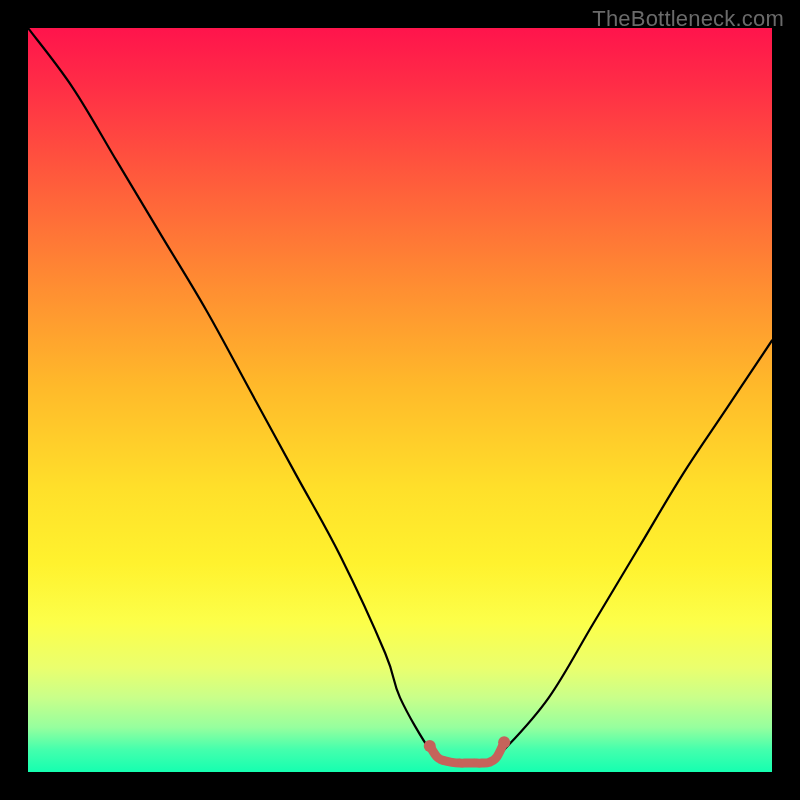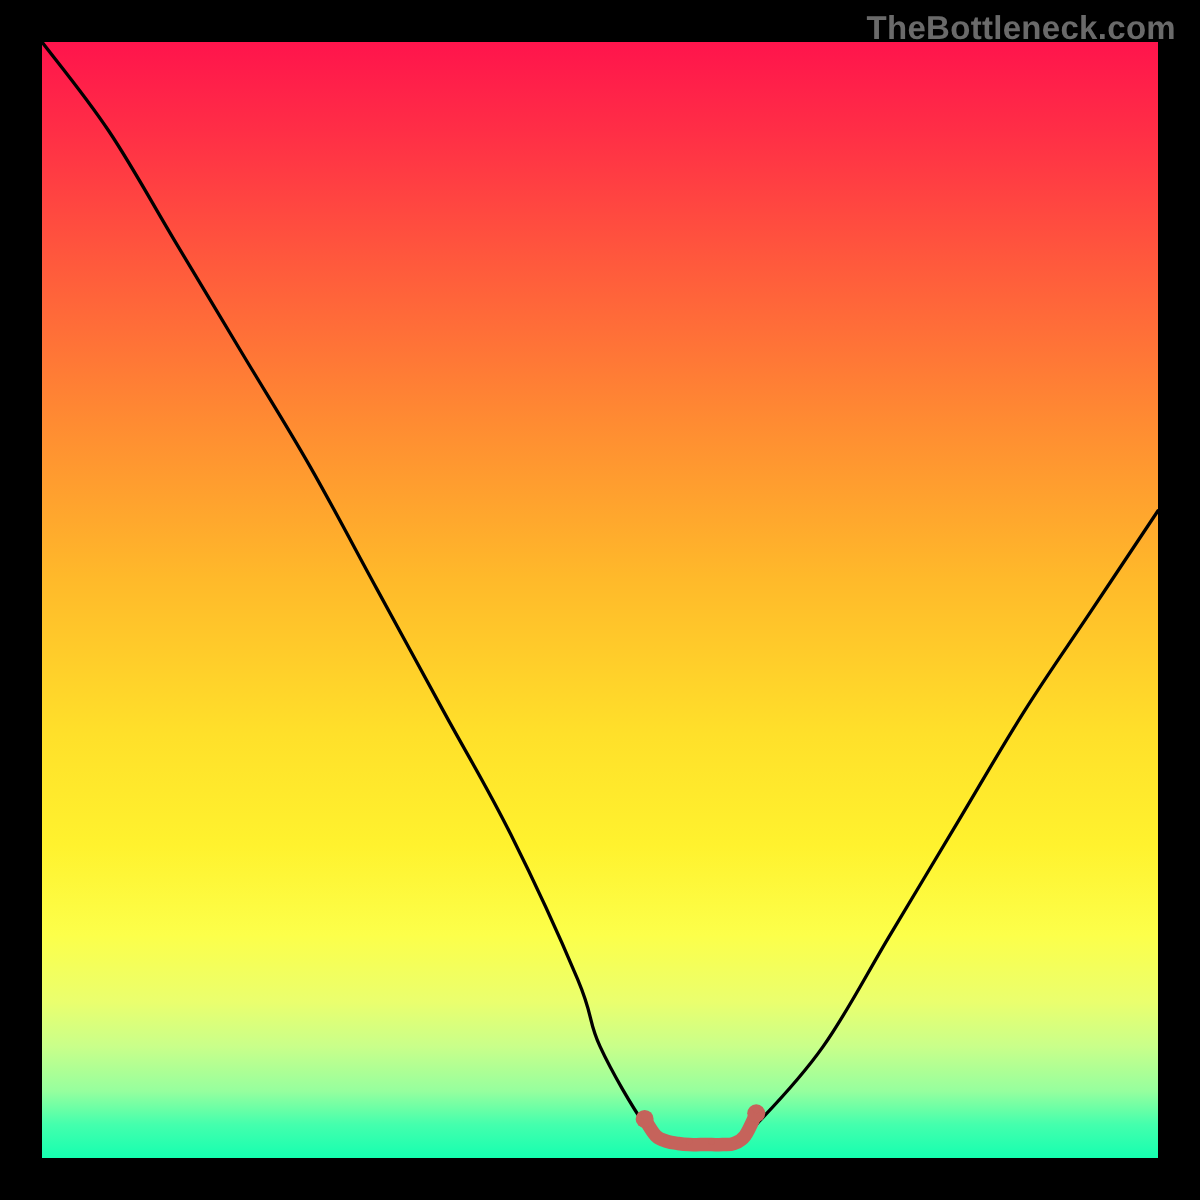--- a/index.html
+++ b/index.html
@@ -16,21 +16,21 @@
     width: 800px;
     height: 800px;
     background: #000;
   }
   .watermark {
     position: absolute;
     top: 6px;
     right: 16px;
     color: #6a6a6a;
     font-size: 22px;
-    font-weight: 700;
+    font-weight: 400;
     z-index: 5;
     letter-spacing: 0.2px;
   }
   .plot {
     position: absolute;
     left: 28px;
     top: 28px;
     width: 744px;
     height: 744px;
     overflow: hidden;

